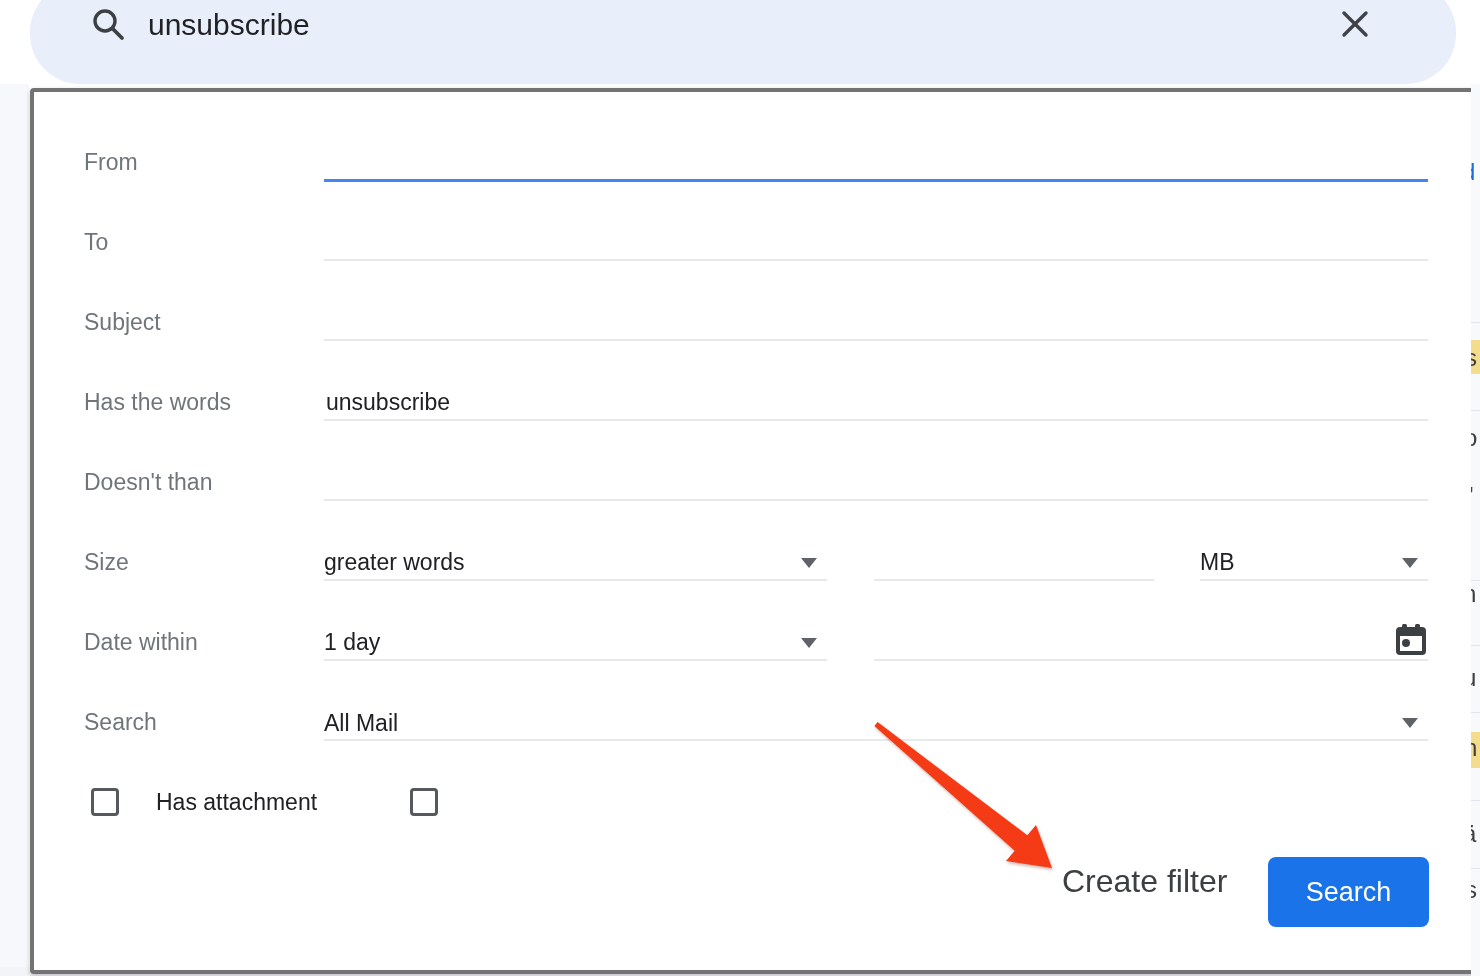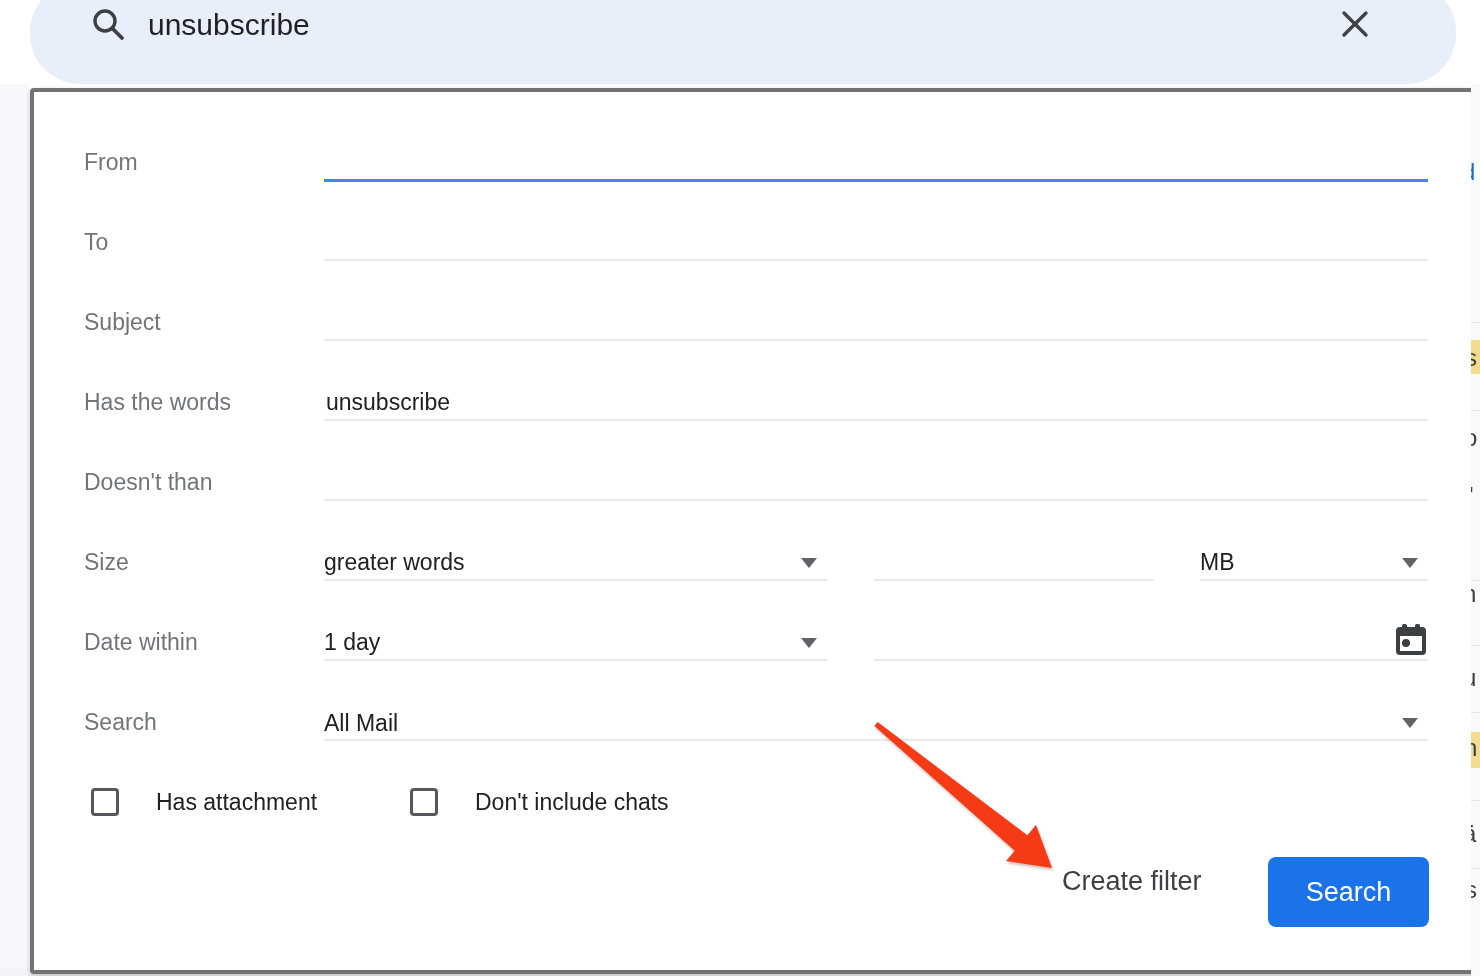--- a/index.html
+++ b/index.html
@@ -22,21 +22,21 @@
   .underline{position:absolute;height:2px;background:#e7e9ec;}
   .underline.focused{height:3px;background:#4285f4;}
   .dd-arrow{position:absolute;width:0;height:0;border-left:8px solid transparent;
     border-right:8px solid transparent;border-top:10px solid #5f6368;}
   .cal-icon{position:absolute;width:34px;height:34px;}
 
   .checkbox{position:absolute;width:22px;height:22px;border:3px solid #55585c;border-radius:4px;
     background:#fff;cursor:pointer;}
   .cb-label{position:absolute;font-size:23px;line-height:30px;color:#202124;white-space:nowrap;}
 
-  .create-filter{position:absolute;left:1028px;top:772px;font-size:27px;line-height:34px;
+  .create-filter{position:absolute;left:1028px;top:772px;font-size:32px;line-height:34px;
     color:#3c4043;cursor:pointer;}
   .search-button{position:absolute;left:1234px;top:765px;width:161px;height:70px;background:#1a73e8;
     border:none;border-radius:8px;color:#ffffff;font-size:27px;font-family:inherit;cursor:pointer;}
 
   
   .left-strip{position:absolute;left:0;top:84px;width:29px;height:892px;background:#f6f8fc;}
   .bottom-strip{position:absolute;left:0;top:967px;width:1480px;height:9px;background:#f2f4f8;}
   .right-strip{position:absolute;left:1471px;top:84px;width:9px;height:892px;background:#f8f9fa;
     overflow:hidden;}
   .right-strip .sep{position:absolute;left:0;width:9px;height:1px;background:#e2e5e9;}
@@ -115,21 +115,20 @@
     </svg>
 
     <div class="row-label" style="top:615px">Search</div>
     <div class="field-value" style="left:290px;top:616px">All Mail</div>
     <div class="dd-arrow" style="left:1368px;top:626px"></div>
     <div class="underline" style="left:290px;top:647px;width:1104px"></div>
 
     <div class="checkbox" style="left:57px;top:696px"></div>
     <div class="cb-label" style="left:122px;top:695px">Has attachment</div>
     <div class="checkbox" style="left:376px;top:696px"></div>
-    <div class="cb-label" style="left:441px;top:695px">Don't include chats</div>
 
     <div class="create-filter">Create filter</div>
     <button class="search-button">Search</button>
   </div>
 
   <div class="right-strip">
     <div class="sep" style="top:238px"></div>
     <div class="sep" style="top:326px"></div>
     <div class="sep" style="top:496px"></div>
     <div class="sep" style="top:561px"></div>

